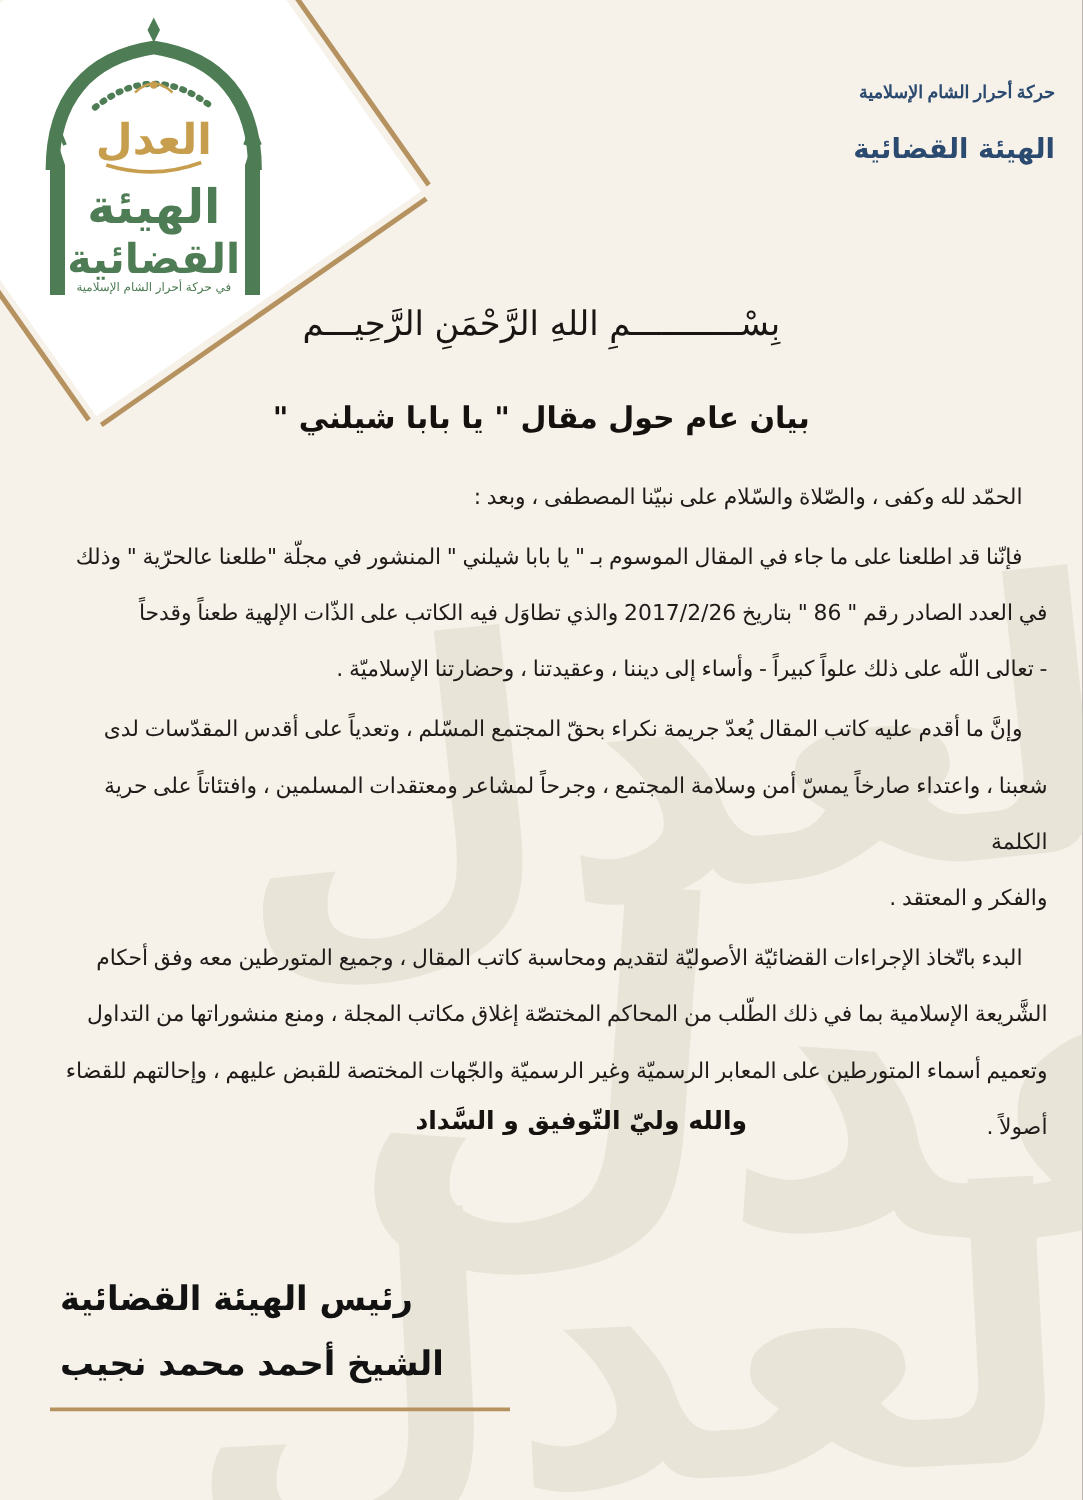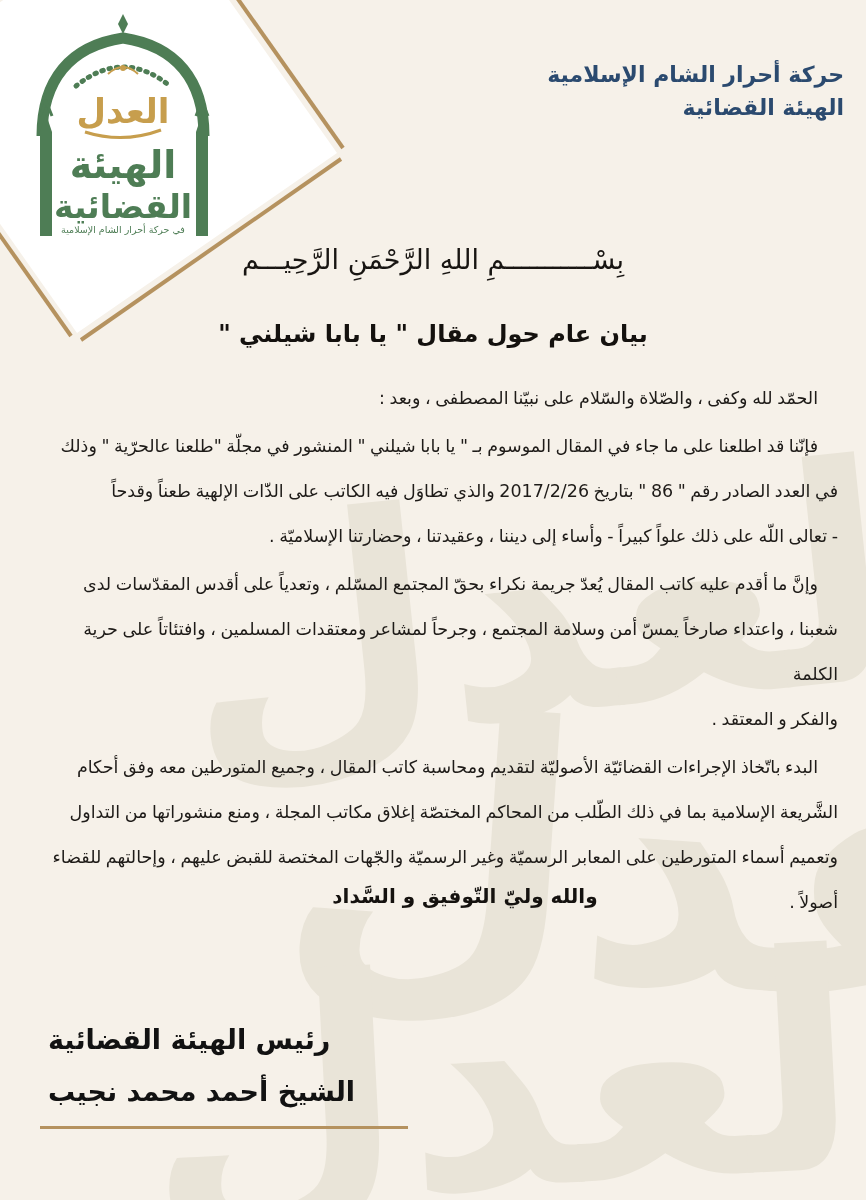--- a/index.html
+++ b/index.html
@@ -11,22 +11,22 @@
   
   .wm{position:absolute;color:#e9e4d8;font-weight:bold;white-space:nowrap;line-height:1;z-index:0;}
   .wm.w1{top:455px;right:-130px;font-size:300px;transform:rotate(-6deg);}
   .wm.w2{top:690px;right:-150px;font-size:345px;transform:rotate(4deg);}
   .wm.w3{top:930px;right:-95px;font-size:300px;transform:rotate(-3deg);}
   
   .logo-svg{position:absolute;top:-120px;left:-120px;width:520px;height:500px;z-index:2;}
   
   .org-header{position:absolute;top:60px;right:22px;z-index:3;text-align:right;
     color:#2b4a6f;font-weight:bold;}
-  .org-line1{font-size:22px;line-height:30px;}
-  .org-line2{font-size:22px;line-height:30px;margin-top:3px;}
+  .org-line1{font-size:14px;line-height:30px;font-family:Liberation Serif, serif;}
+  .org-line2{font-size:22px;line-height:30px;margin-top:15px;}
   
   .bismillah{position:absolute;top:244px;left:0;right:0;z-index:3;text-align:center;
     font-size:27px;color:#181512;}
   .doc-title{position:absolute;top:320px;left:0;right:0;z-index:3;text-align:center;
     font-size:24px;font-weight:bold;color:#14110e;}
   
   .body-text{position:absolute;top:376px;right:28px;left:36px;z-index:3;
     color:#1e1b18;font-size:17.5px;}
   .para{white-space:pre-line;line-height:45px;text-indent:20px;margin:0 0 3px 0;word-spacing:-1px;}
   

